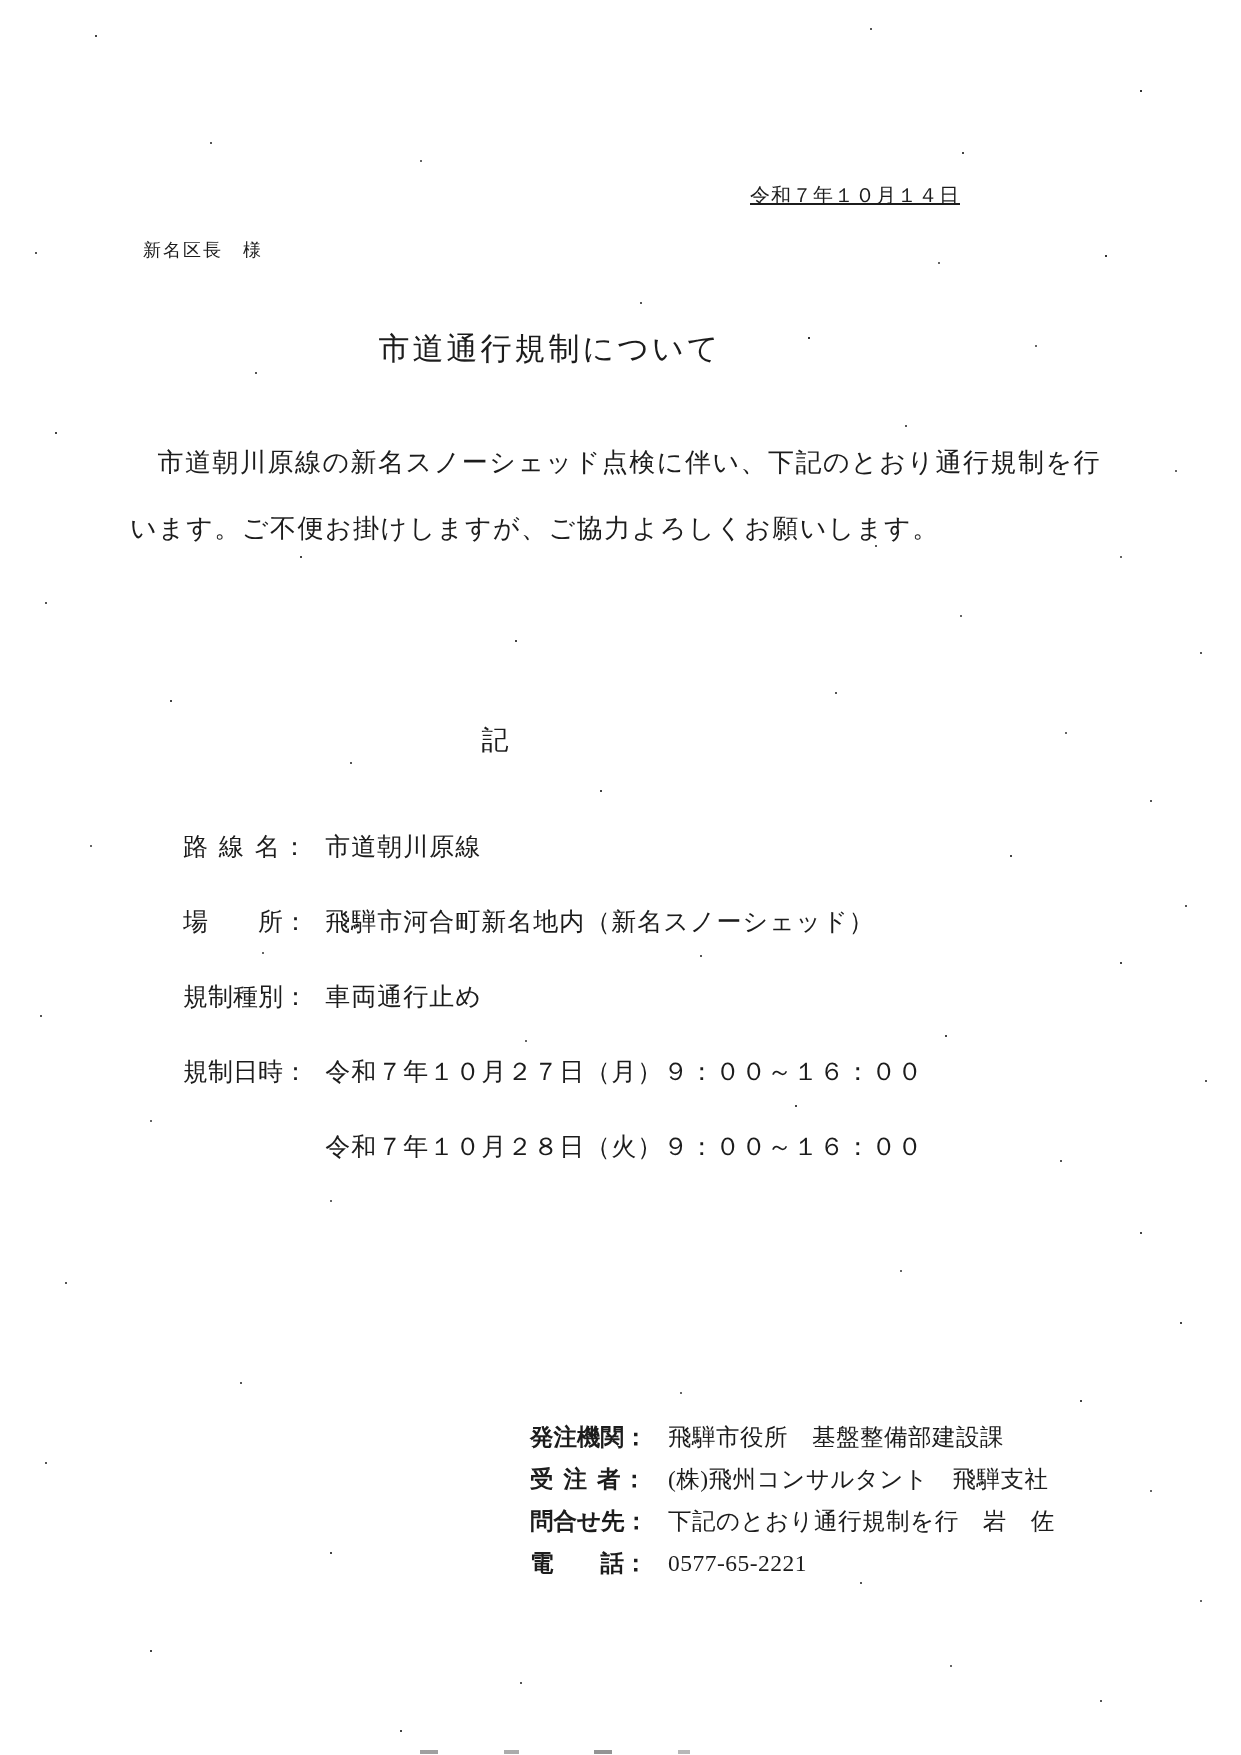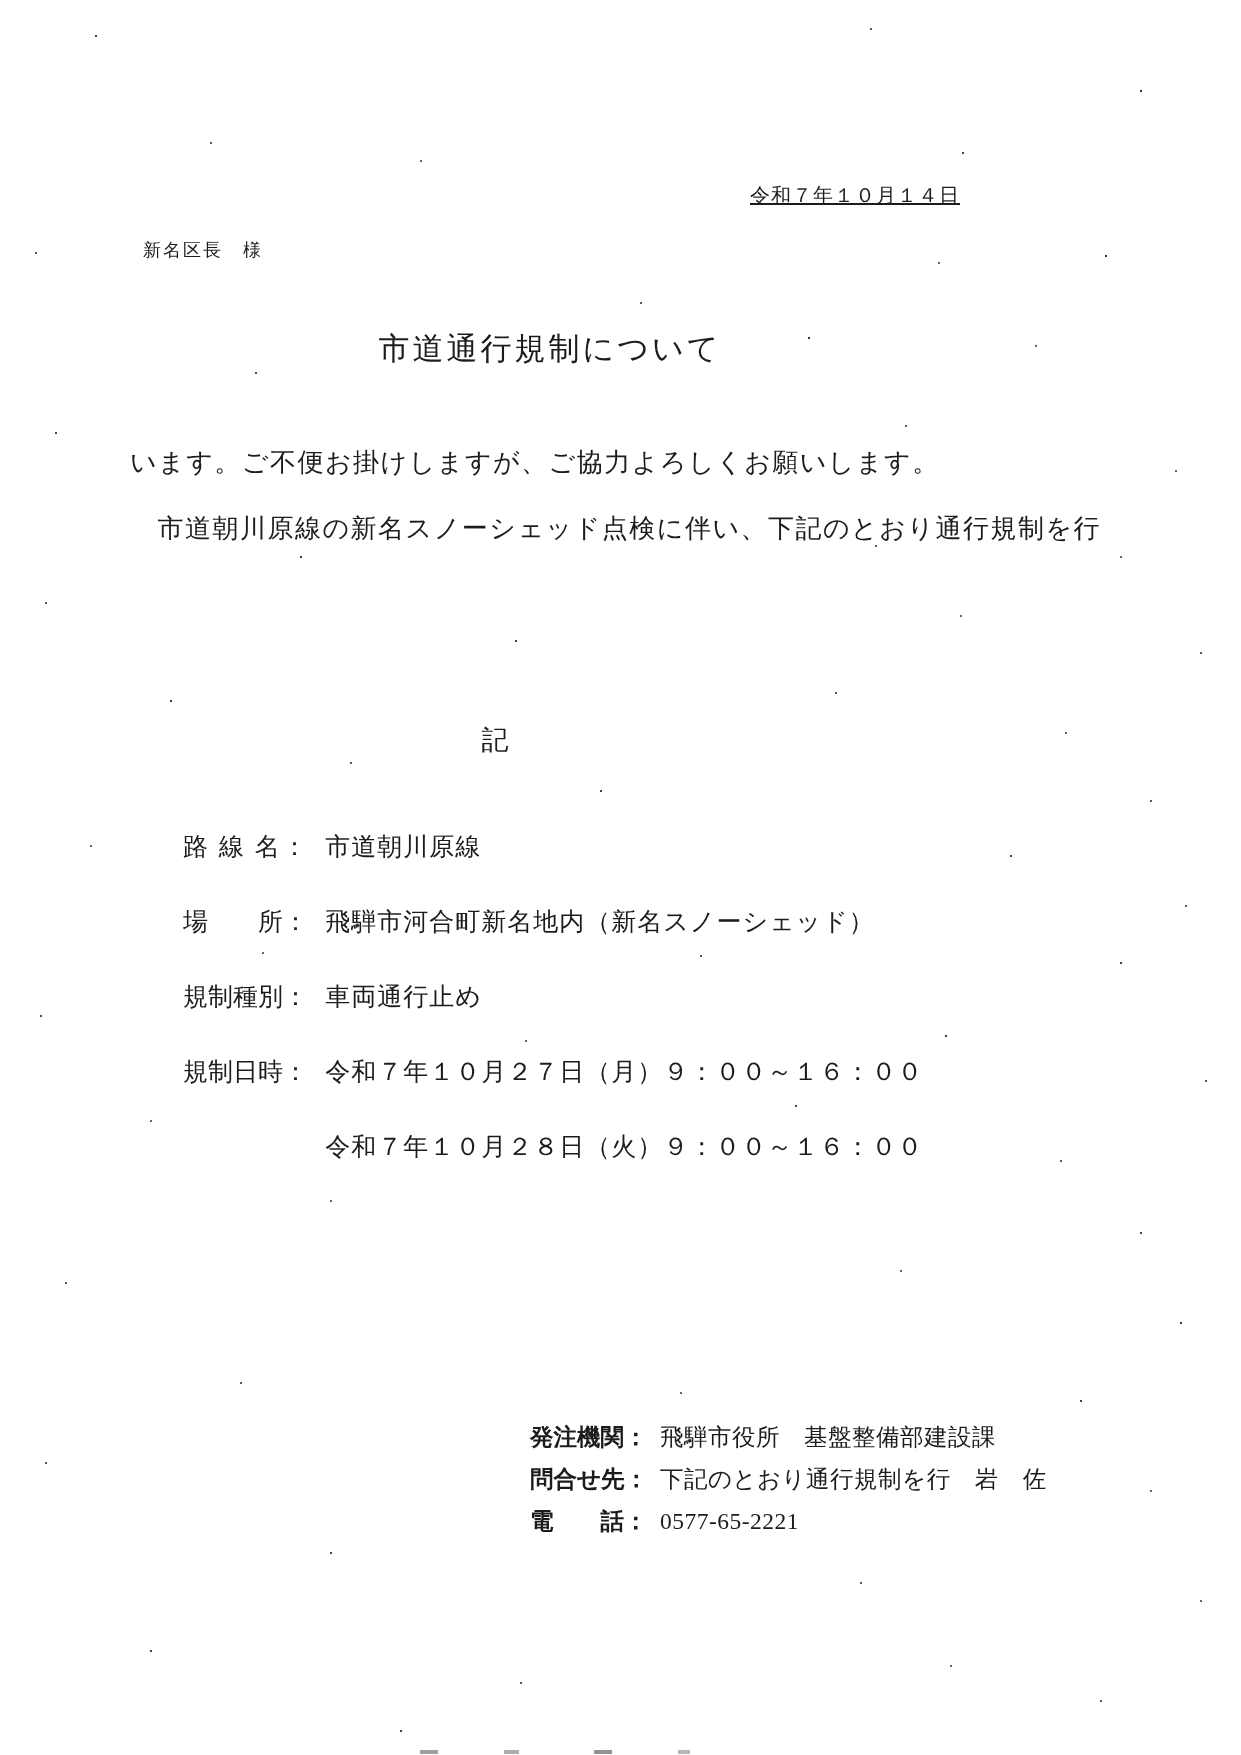--- a/index.html
+++ b/index.html
@@ -52,21 +52,21 @@
   }
   .footer-row {
     font-size: 23.5px; line-height: 42px; white-space: nowrap;
   }
   .footer-label {
     display: inline-block; width: 116px;
     text-align: justify; text-align-last: justify;
     vertical-align: top;
     font-weight: bold;
   }
-  .footer-value { margin-left: 8px; letter-spacing: 0.5px; text-align: center; }
+  .footer-value { margin-left: 16px; letter-spacing: 0.5px; text-align: center; }
 
   
   .speckles {
     position: absolute; top: 0; left: 0; width: 2px; height: 2px;
     background: transparent;
     box-shadow:
       95px 35px 0 0 #444, 870px 28px 0 0 #555, 1140px 90px 0 0 #333,
       210px 142px 0 0 #555, 420px 160px 0 0 #666, 962px 152px 0 0 #444,
       35px 252px 0 0 #555, 1105px 255px 0 0 #333, 938px 262px 0 0 #666,
       640px 302px 0 0 #555, 808px 337px 0 0 #333, 255px 372px 0 0 #555,
@@ -105,22 +105,22 @@
   <div class="speckles"></div>
   <div class="scan-edge"></div>
 
   <div class="date-line">令和７年１０月１４日</div>
 
   <div class="addressee">新名区長　様</div>
 
   <div class="doc-title">市道通行規制について</div>
 
   <div class="body-par">
+    <div class="body-line">　市道朝川原線の新名スノーシェッド点検に伴い、下記のとおり通行規制を行</div>
     <div class="body-line">います。ご不便お掛けしますが、ご協力よろしくお願いします。</div>
-    <div class="body-line">　市道朝川原線の新名スノーシェッド点検に伴い、下記のとおり通行規制を行</div>
   </div>
 
   <div class="record-marker">記</div>
 
   <div class="details">
     <div class="detail-row">
       <span class="detail-label">路 線 名：</span>
       <span class="detail-value">市道朝川原線</span>
     </div>
     <div class="detail-row">
@@ -140,20 +140,24 @@
       <span class="detail-value">令和７年１０月２８日（火）９：００～１６：００</span>
     </div>
   </div>
 
   <div class="footer">
     <div class="footer-row">
       <span class="footer-label">発注機関：</span>
       <span class="footer-value">飛騨市役所　基盤整備部建設課</span>
     </div>
     <div class="footer-row">
+      <span class="footer-label">受 注 者：</span>
+      <span class="footer-value">(株)飛州コンサルタント　飛騨支社</span>
+    </div>
+    <div class="footer-row">
       <span class="footer-label">問合せ先：</span>
       <span class="footer-value">下記のとおり通行規制を行　岩　佐</span>
     </div>
     <div class="footer-row">
       <span class="footer-label">電　　話：</span>
       <span class="footer-value">0577-65-2221</span>
     </div>
   </div>
 
 </div>

